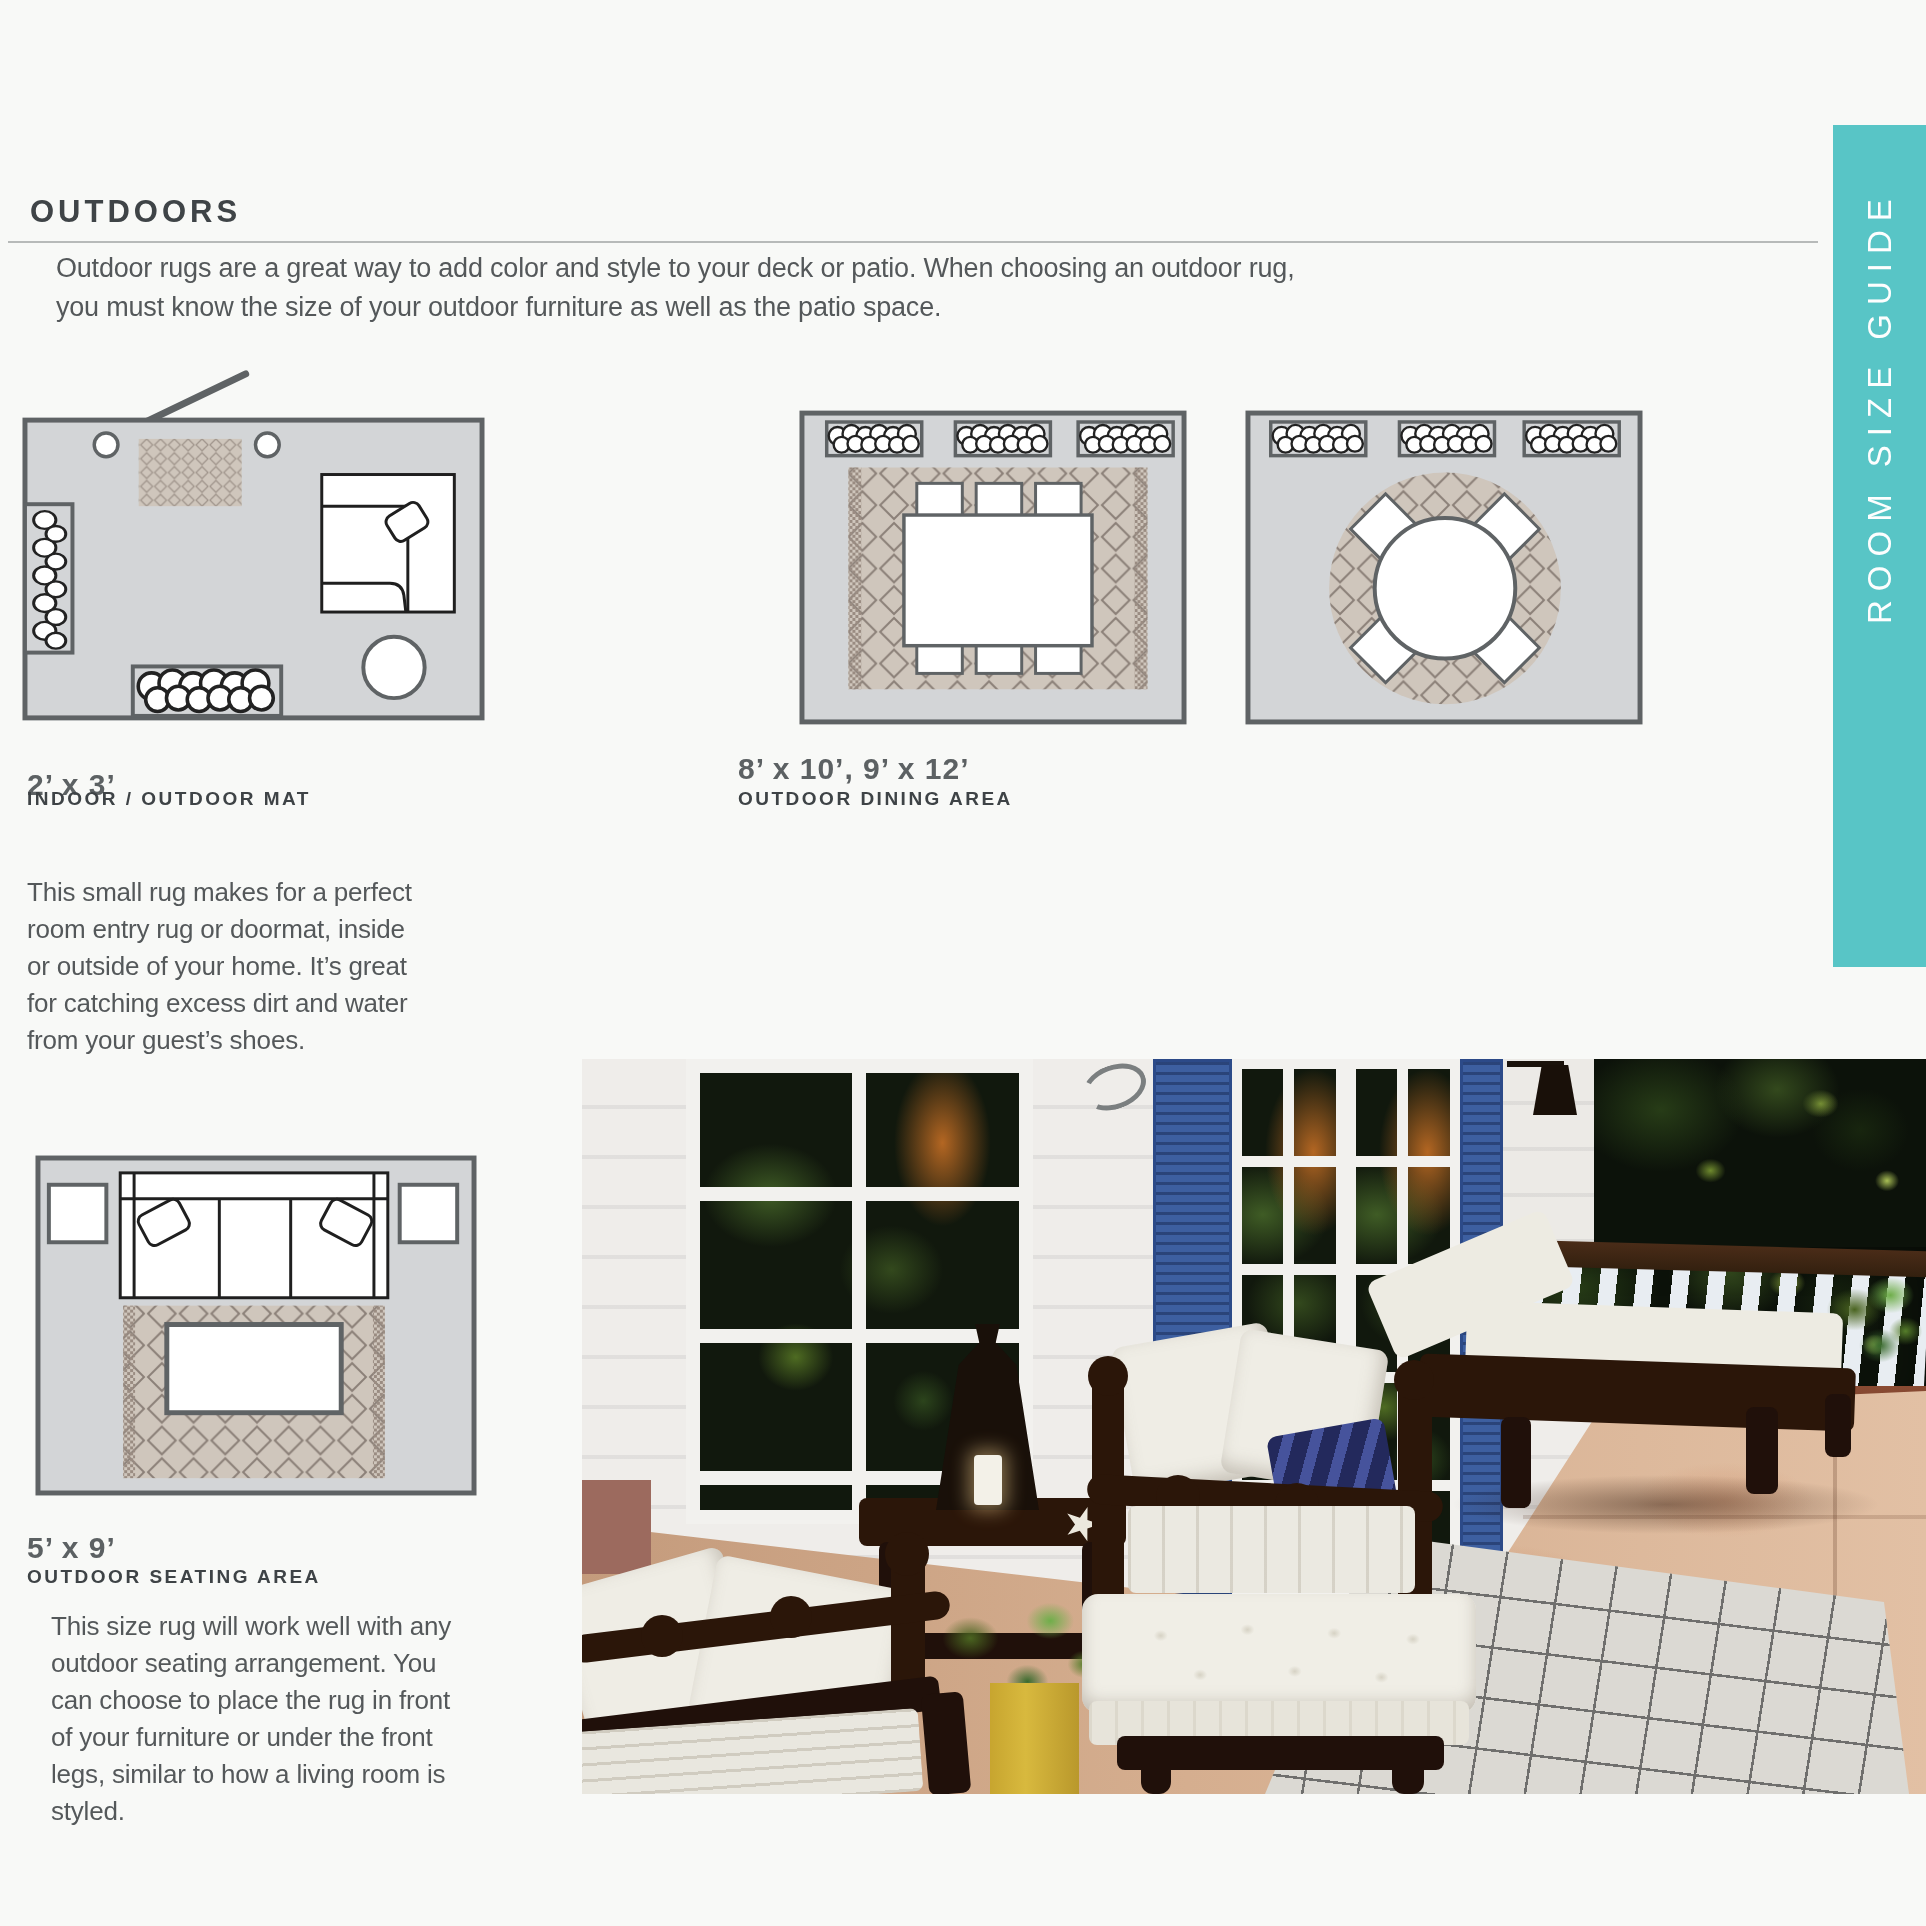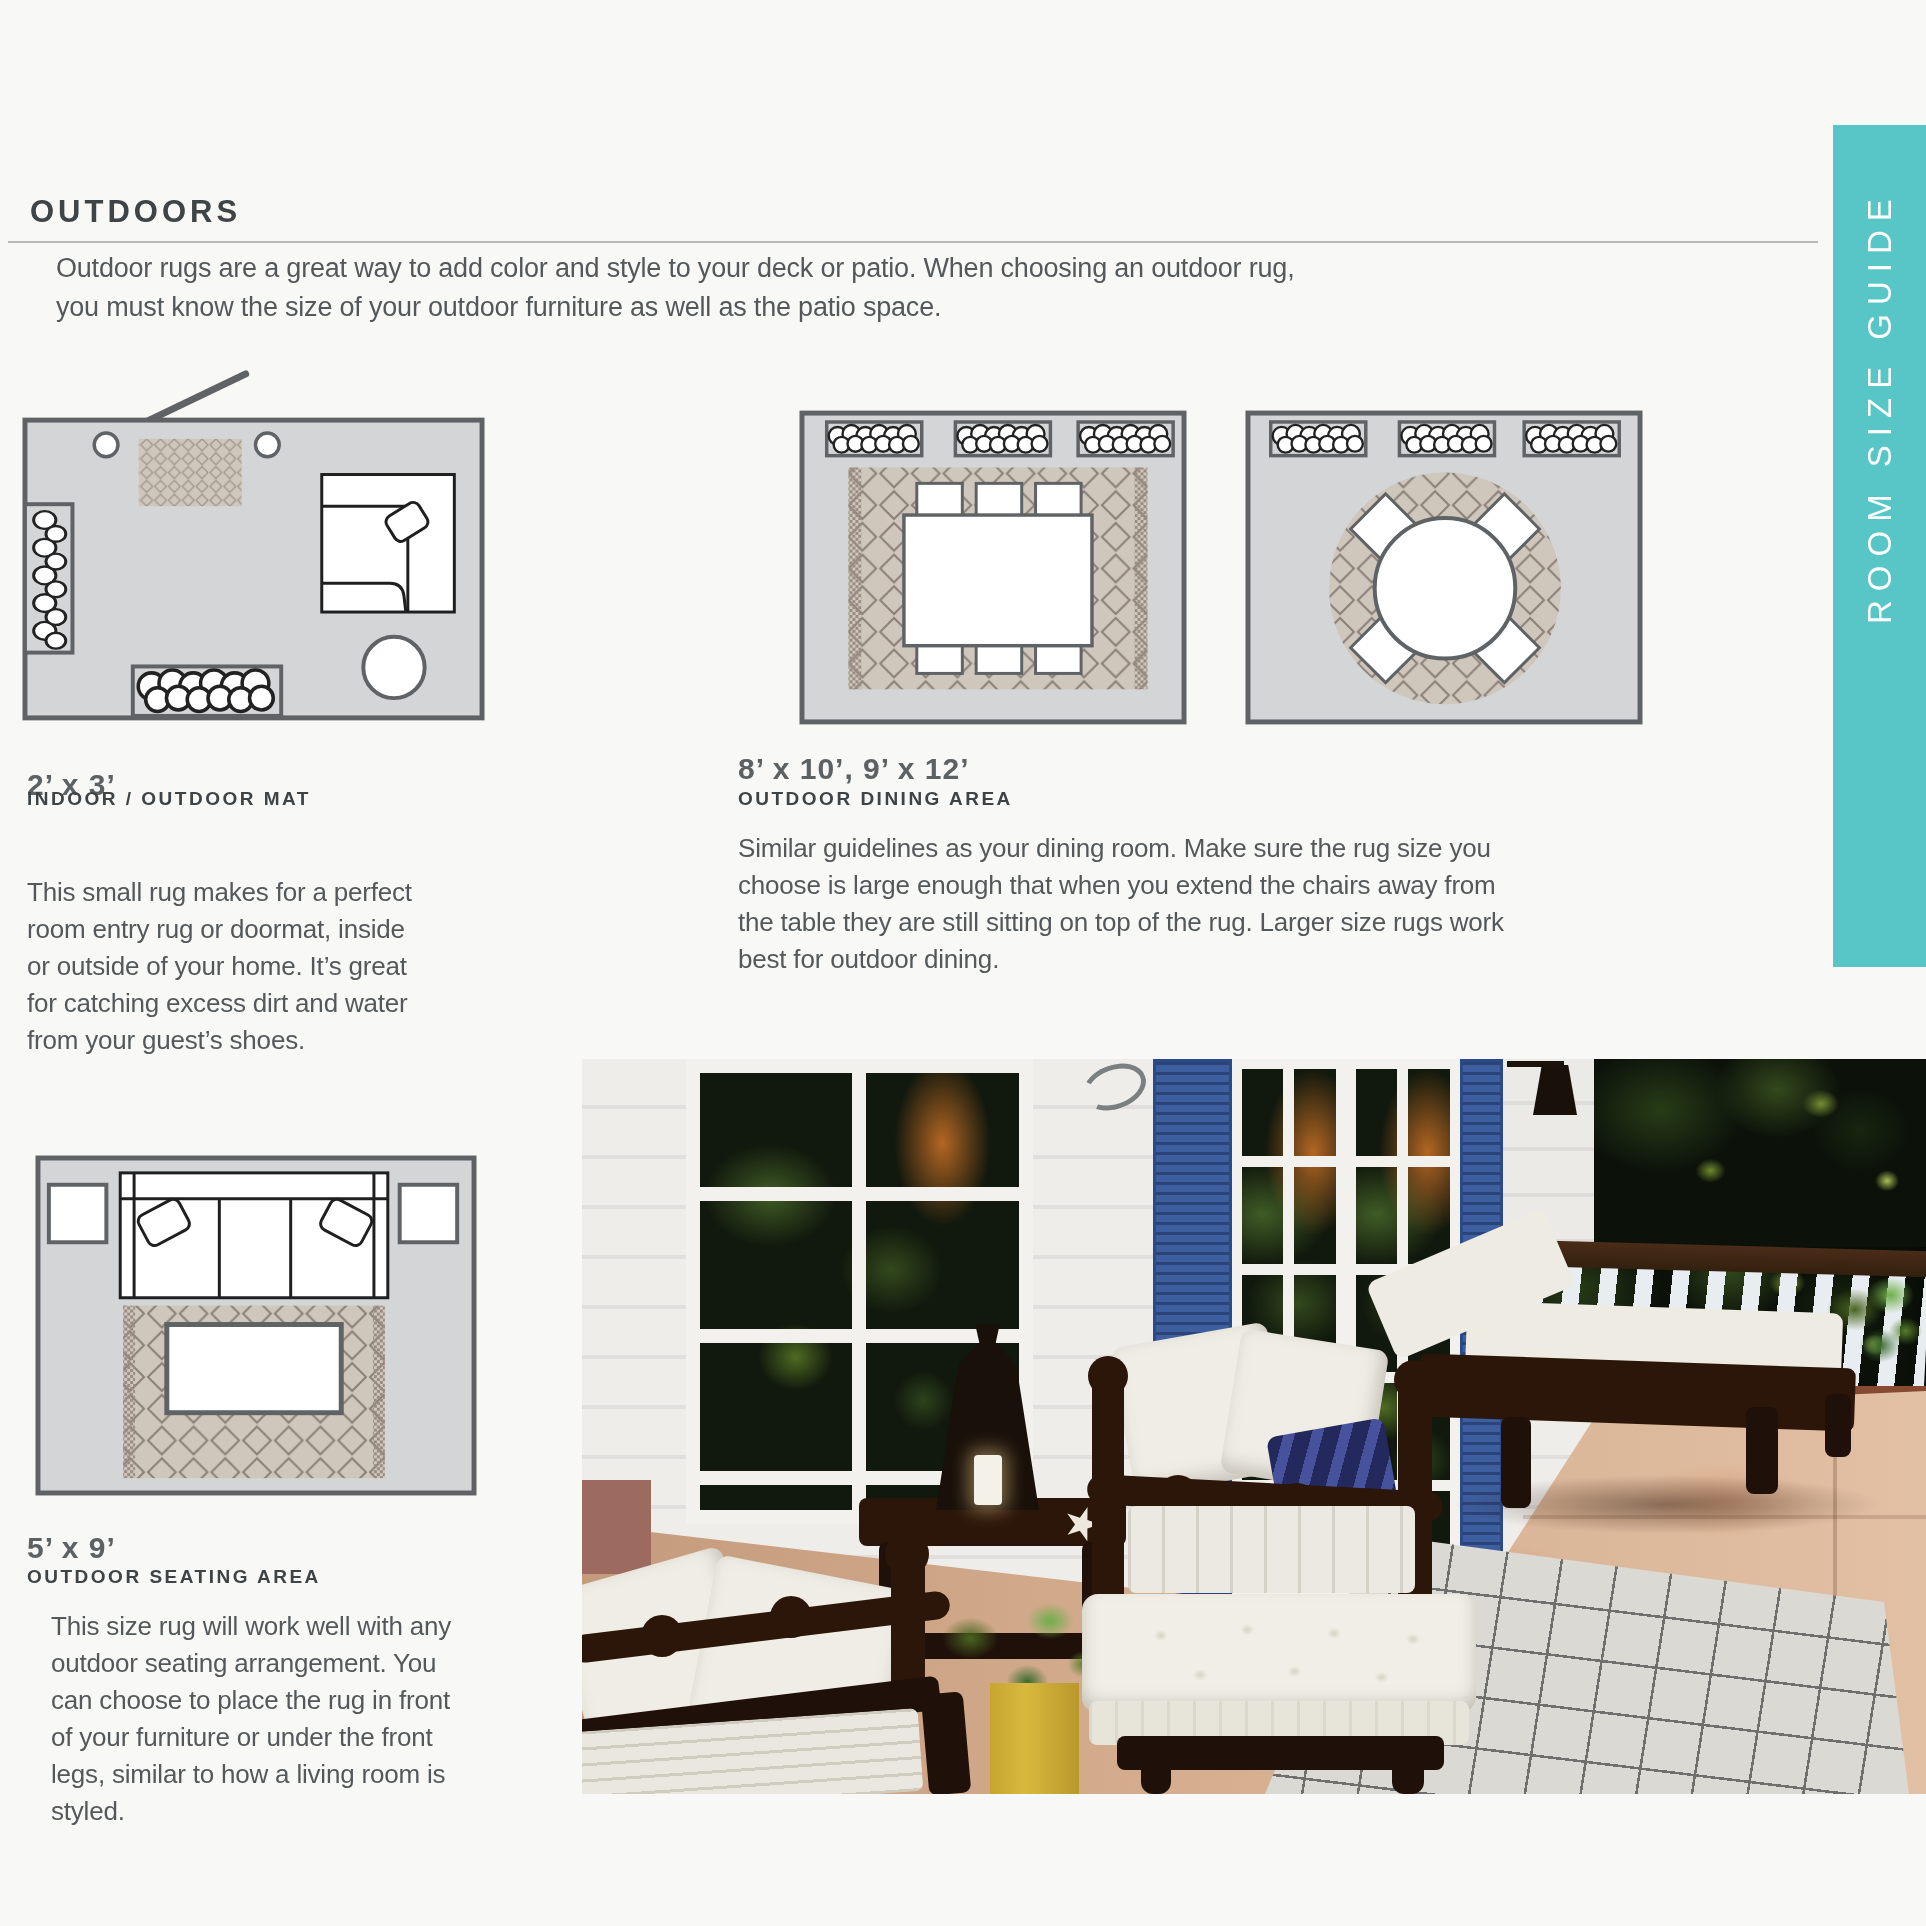--- a/index.html
+++ b/index.html
@@ -203,21 +203,20 @@
     </g>
     <rect x="133" y="171" width="176" height="89" fill="#ffffff" stroke="#5f6365" stroke-width="5"></rect>
   </svg>
 
   <div class="abs size-label" style="left:27px;top:752px;margin-top:16px;">2’ x 3’</div>
   <div class="abs sec-title" style="left:27px;top:788px;">INDOOR / OUTDOOR MAT</div>
   <div class="abs body-text" style="left:27px;top:830px;width:388px;margin-top:44px;">This small rug makes for a perfect room entry rug or doormat, inside or outside of your home. It’s great for catching excess dirt and water from your guest’s shoes.</div>
 
   <div class="abs size-label" style="left:738px;top:752px;text-align:right;">8’ x 10’, 9’ x 12’</div>
   <div class="abs sec-title" style="left:738px;top:788px;">OUTDOOR DINING AREA</div>
-  <div class="abs body-text" style="left:738px;top:830px;width:792px;">Similar guidelines as your dining room. Make sure the rug size you choose is large enough that when you extend the chairs away from the table they are still sitting on top of the rug. Larger size rugs work best for outdoor dining.</div>
 
   <div class="abs size-label" style="left:27px;top:1531px;">5’ x 9’</div>
   <div class="abs sec-title" style="left:27px;top:1566px;">OUTDOOR SEATING AREA</div>
   <div class="abs body-text" style="left:27px;top:1608px;width:401px;margin-left:24px;">This size rug will work well with any outdoor seating arrangement. You can choose to place the rug in front of your furniture or under the front legs, similar to how a living room is styled.</div>
 
   <div class="abs photo" style="left:582px;top:1059px;width:1344px;height:735px;">
 
     <div class="abs" style="left:0;top:0;width:1020px;height:735px;
                 background:repeating-linear-gradient(180deg, rgba(0,0,0,0) 0 46px, rgba(60,60,70,.08) 46px 50px),#efedea;"></div>
 

